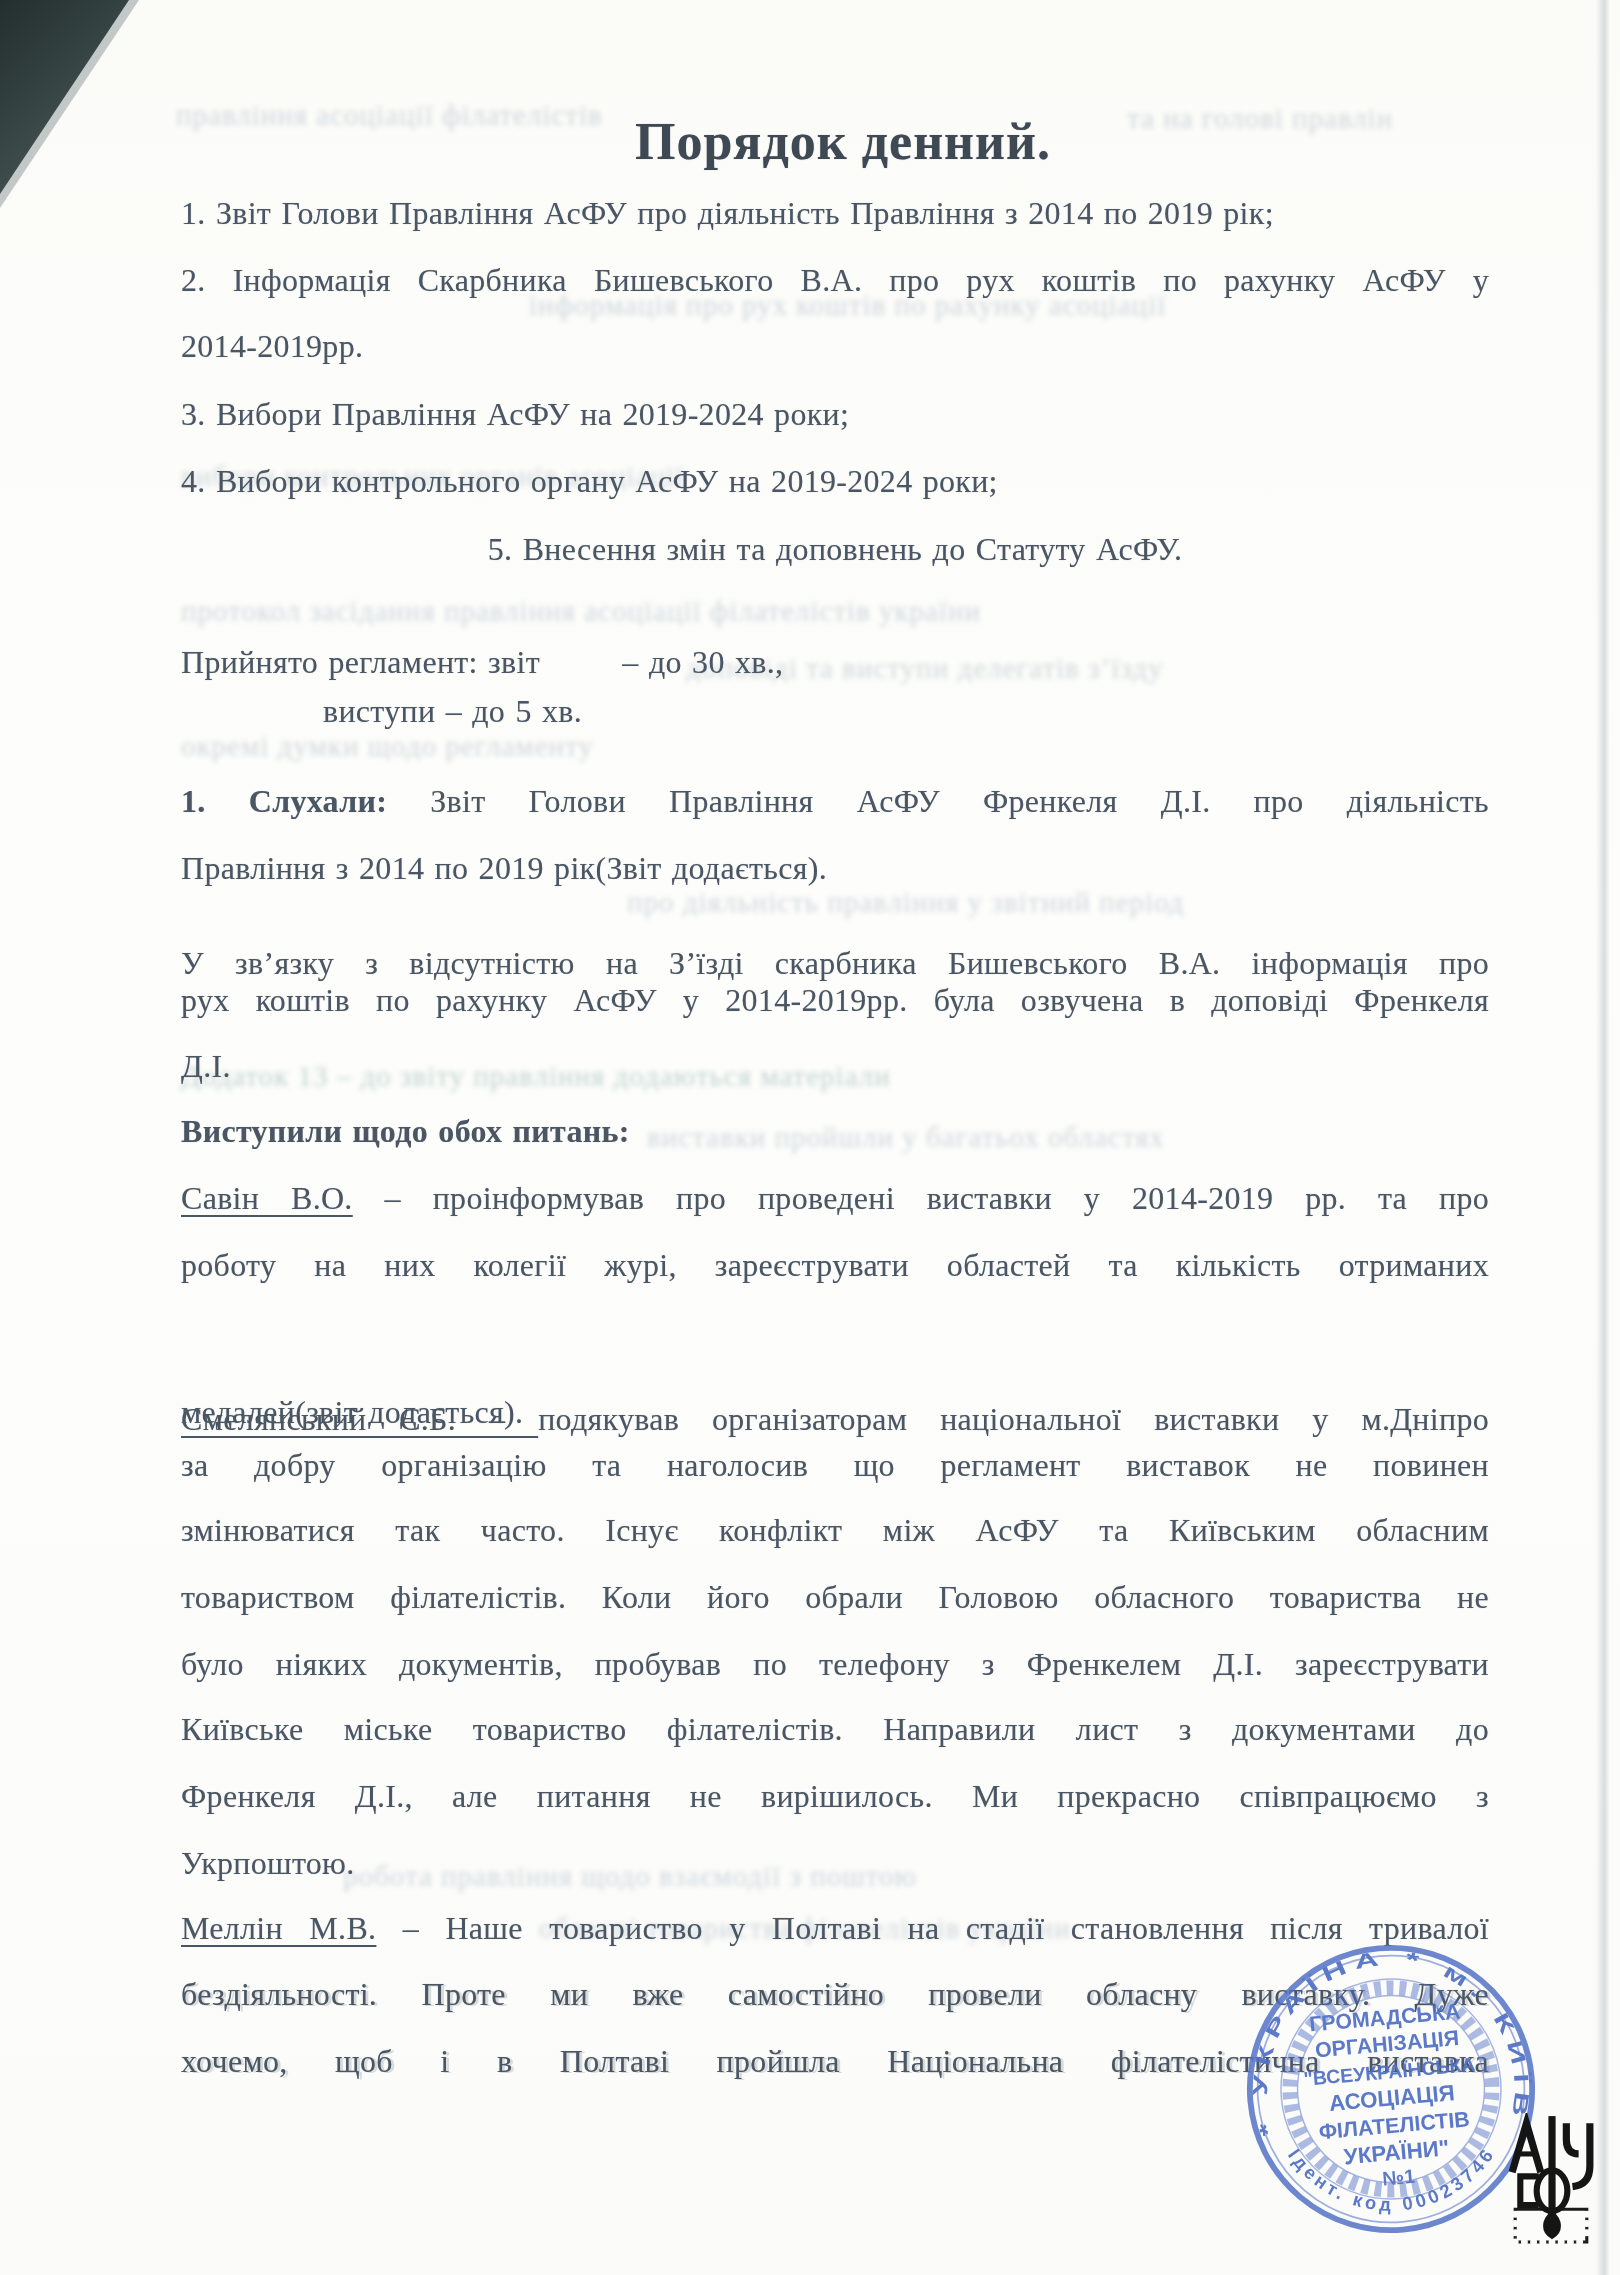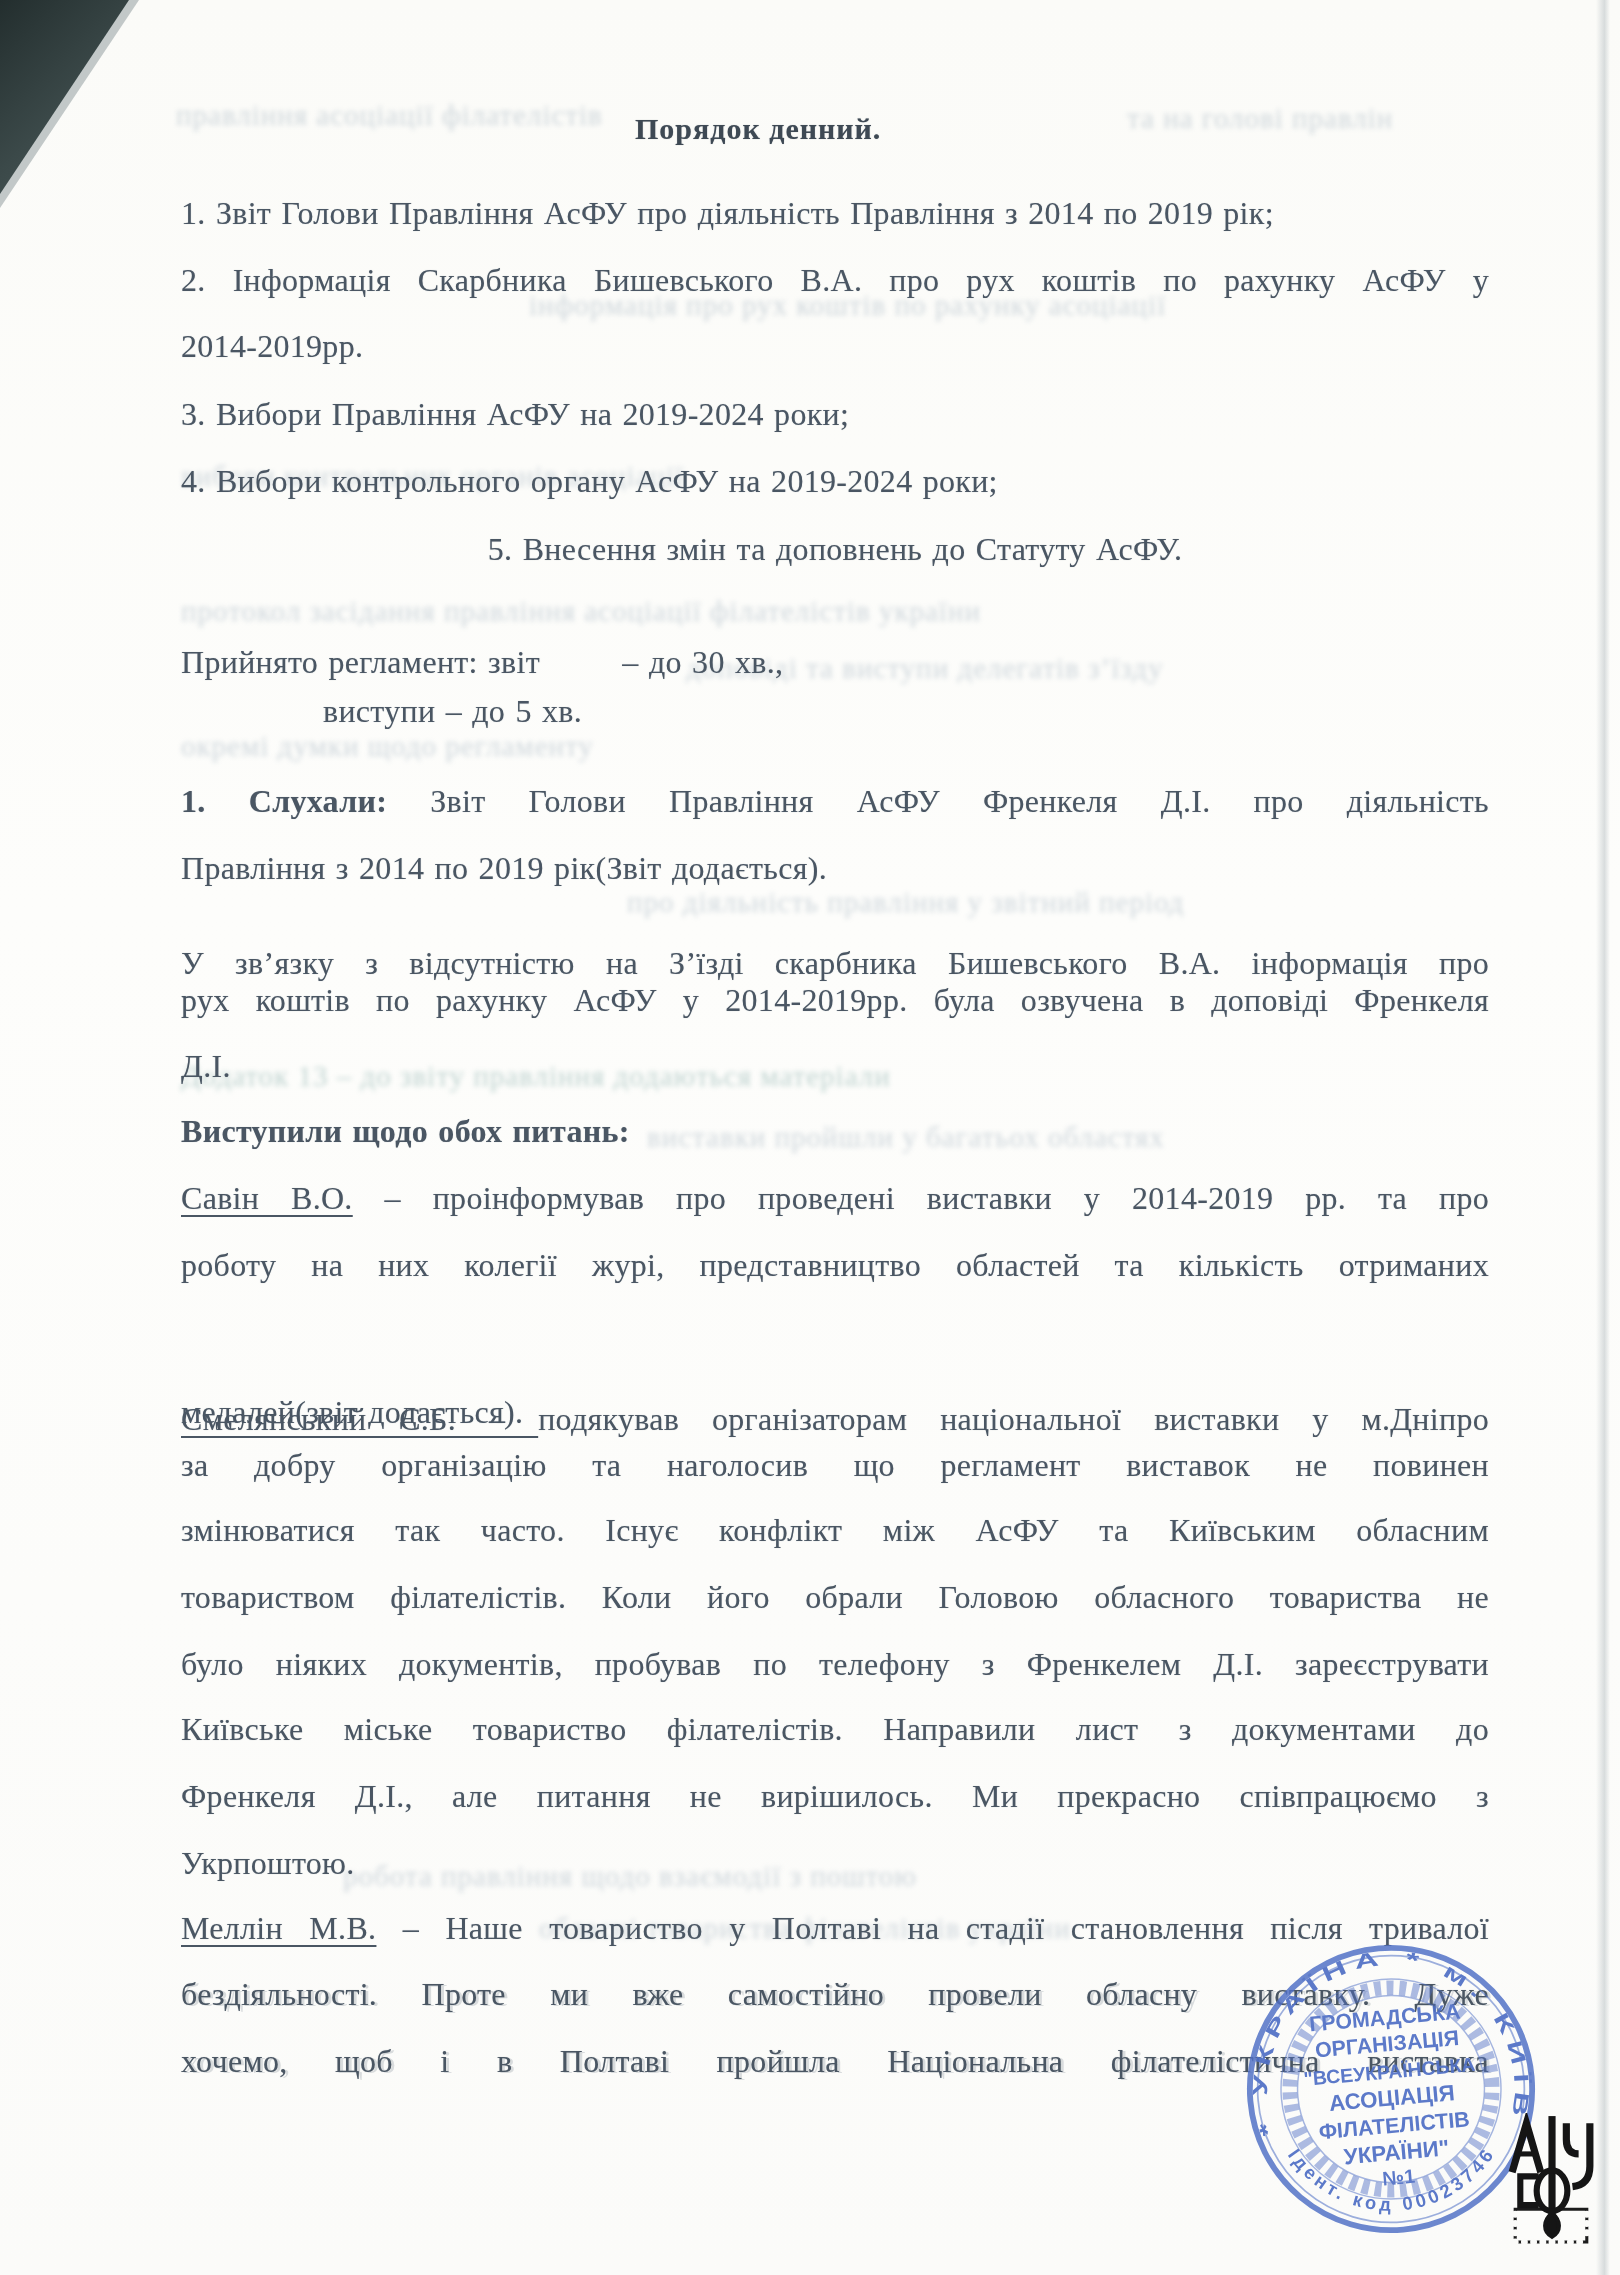--- a/index.html
+++ b/index.html
@@ -23,21 +23,21 @@
     position:absolute;left:0;top:0;width:129px;height:194px;
     background:linear-gradient(135deg,#232e2e 0%,#3c4a4a 55%,#4a5858 100%);
     clip-path:polygon(0 0,129px 0,0 194px);
   }
   .edge-shadow{
     position:absolute;top:0;left:1596px;width:13.7px;height:100%;
     background:linear-gradient(to right,rgba(200,206,208,0),rgba(186,194,197,.55) 60%,rgba(220,224,226,0));
   }
   .title{
     position:absolute;left:635px;top:112px;
-    font-size:30px;font-weight:bold;color:#3e4954;
+    font-size:52px;font-weight:bold;color:#3e4954;
     letter-spacing:1px;white-space:nowrap;
     text-shadow:0 0 1px rgba(62,73,84,.45);
   }
   .line{
     position:absolute;left:181px;width:1308px;
     font-size:32px;line-height:39px;color:var(--ink);
     letter-spacing:0.3px;word-spacing:2px;white-space:normal;
     text-shadow:0 0 1px rgba(70,85,100,.35);
   }
   .line.just{text-align:justify;text-align-last:justify;}
@@ -97,21 +97,21 @@
       <div class="line" style="top: 530px; text-align: center;"><span>5. Внесення змін та доповнень до Статуту АсФУ.</span></div>
       <div class="line pre" style="top: 643px;"><span>Прийнято регламент: звіт        – до 30 хв.,</span></div>
       <div class="line" style="top: 692px; left: 323px; width: auto;"><span>виступи – до 5 хв.</span></div>
       <div class="line just" style="top: 782px;"><span class="b">1.  Слухали: </span><span>Звіт Голови Правління АсФУ Френкеля Д.І. про діяльність</span></div>
       <div class="line" style="top: 849px;"><span>Правління з 2014 по 2019 рік(Звіт додається).</span></div>
       <div class="line just" style="top: 944px;"><span>У зв’язку з відсутністю на З’їзді скарбника Бишевського В.А. інформація про</span></div>
       <div class="line just" style="top: 981px;"><span>рух коштів по рахунку АсФУ у 2014-2019рр. була озвучена в доповіді Френкеля</span></div>
       <div class="line" style="top: 1047px;"><span>Д.І.</span></div>
       <div class="line" style="top: 1112px;"><span class="b">Виступили щодо обох питань:</span></div>
       <div class="line just" style="top: 1179px;"><span class="u">Савін В.О.</span><span> – проінформував про проведені виставки у 2014-2019 рр. та про</span></div>
-      <div class="line just" style="top: 1246px;"><span>роботу на них колегії журі, представництво областей та кількість отриманих</span></div>
+      <div class="line just" style="top: 1246px;"><span>роботу на них колегії журі, зареєструвати областей та кількість отриманих</span></div>
       <div class="line" style="top: 1373px; margin-top: 20px;"><span>медалей(звіт додається).</span></div>
       <div class="line just" style="top: 1400px;"><span class="u">Смелянський Є.Б. – </span><span>подякував організаторам національної виставки у м.Дніпро</span></div>
       <div class="line just" style="top: 1446px;"><span>за добру організацію та наголосив що регламент виставок не повинен</span></div>
       <div class="line just" style="top: 1511px;"><span>змінюватися так часто. Існує конфлікт між АсФУ та Київським обласним</span></div>
       <div class="line just" style="top: 1578px;"><span>товариством філателістів. Коли його обрали Головою обласного товариства не</span></div>
       <div class="line just" style="top: 1645px;"><span>було ніяких документів, пробував по телефону з Френкелем Д.І. зареєструвати</span></div>
       <div class="line just" style="top: 1710px;"><span>Київське міське товариство філателістів. Направили лист з документами до</span></div>
       <div class="line just" style="top: 1777px;"><span>Френкеля Д.І., але питання не вирішилось. Ми прекрасно співпрацюємо з</span></div>
       <div class="line" style="top: 1844px;"><span>Укрпоштою.</span></div>
       <div class="line just" style="top: 1909px;"><span class="u">Меллін М.В.</span><span> – Наше товариство у Полтаві на стадії становлення після тривалої</span></div>

